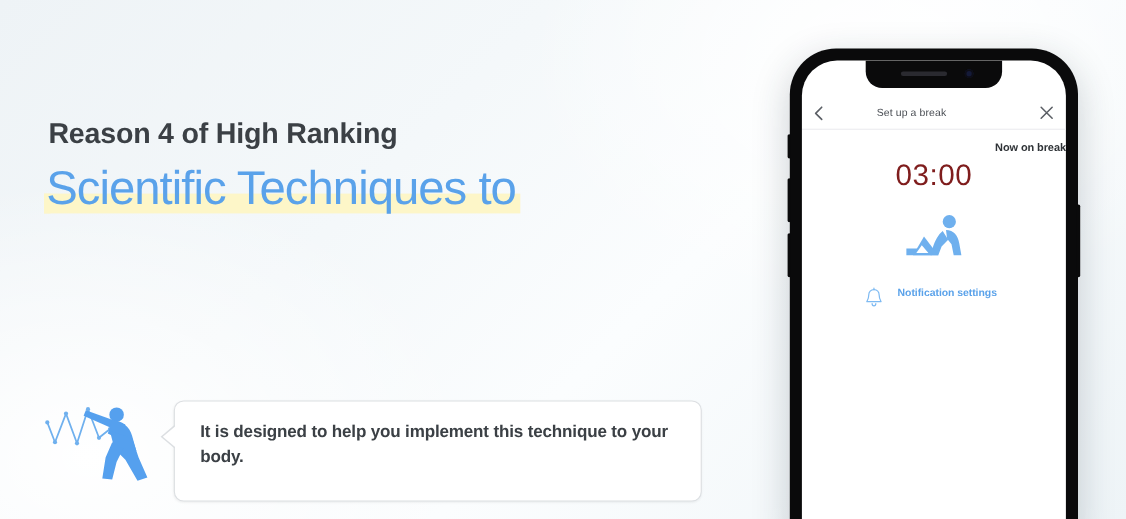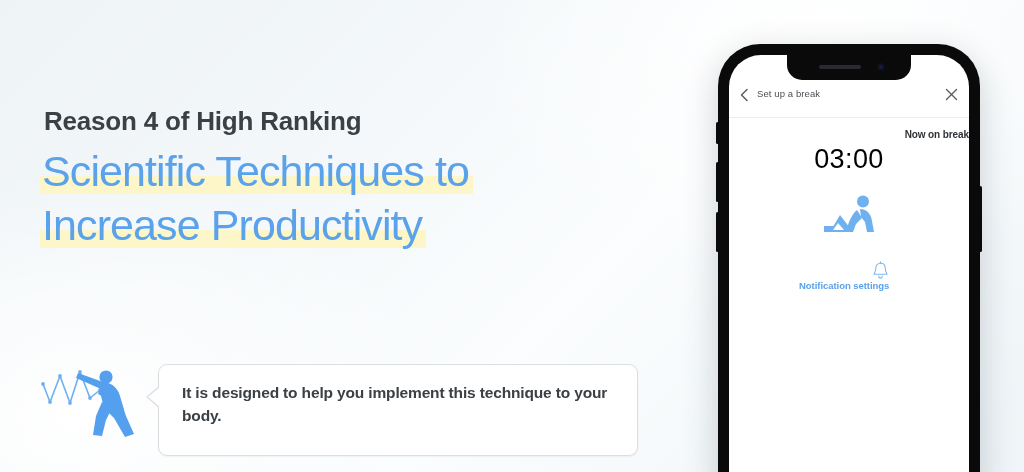--- a/index.html
+++ b/index.html
@@ -107,46 +107,46 @@
   }
   .btn-mute  { left: -2px; top: 78px;  width: 3px; height: 22px; }
   .btn-volup { left: -2px; top: 118px; width: 3px; height: 40px; }
   .btn-voldn { left: -2px; top: 168px; width: 3px; height: 40px; }
   .btn-power { right: -2px; top: 142px; width: 3px; height: 66px; }
 
   
   .app-header {
     position: absolute; left: 0; top: 33px; width: 100%; height: 30px;
     border-bottom: 1px solid #ececef;
-    display: flex; 
+    display: flex; align-items: center; gap: 40px;
   }
   .back-icon { margin-left: 10px; width: 11px; height: 14px; flex: 0 0 auto; }
   .app-title {
     margin-left: 7px; font-size: 9.5px; color: #4b4f55;
     letter-spacing: 0.1px; white-space: nowrap;
   }
   .close-icon { margin-left: auto; margin-right: 11px; width: 13px; height: 13px; flex: 0 0 auto; }
 
   .break-label {
     position: absolute; top: 74px; left: 0; width: 100%;
     text-align: right; font-size: 10px; font-weight: 700;
     color: #2f3337; letter-spacing: -0.1px;
   }
   .break-timer {
     position: absolute; top: 89px; left: 0; width: 100%;
     text-align: center; font-size: 27px; font-weight: 400;
-    color: #000000; letter-spacing: 0.4px;
+    color: #7f1d1d; letter-spacing: 0.4px;
   }
   .rest-illustration {
     position: absolute; top: 140px; left: 0; width: 100%;
     display: flex; justify-content: center;
   }
   .links { position: absolute; top: 206px; left: 57px; }
   .link-row {
-    display: flex; align-items: flex-end; height: 23px; margin-bottom: 3px; flex-direction: column;
+    display: flex; align-items: flex-start; height: 23px; margin-bottom: 3px;
   }
   .link-icon { width: 17px; height: 19px; flex: 0 0 auto; }
   .link-label {
     margin-left: 13px; font-size: 9.5px; font-weight: 700;
     color: #5aa2ea; letter-spacing: -0.05px; white-space: nowrap;
   }
 </style>
 </head>
 <body>
 
@@ -154,21 +154,20 @@
 
   <div class="eyebrow">Reason 4 of High Ranking</div>
 
   <div class="headline">
     <span class="hl-line">
       <span class="hl-band"></span>
       <span class="hl-text">Scientific Techniques to</span>
     </span>
     <span class="hl-line">
       <span class="hl-band"></span>
-      <span class="hl-text">Increase Productivity</span>
     </span>
   </div>
 
   <div class="figure-group">
     <svg width="130" height="76" viewBox="0 0 130 76">
 
       <g fill="none" stroke="#6fb0ee" stroke-width="1.6" stroke-linecap="round" stroke-linejoin="round">
         <polyline points="3,22 10,40 20,14 30,41 40,10 50,36 60,28 72,42"></polyline>
       </g>
       <g fill="#6fb0ee">

